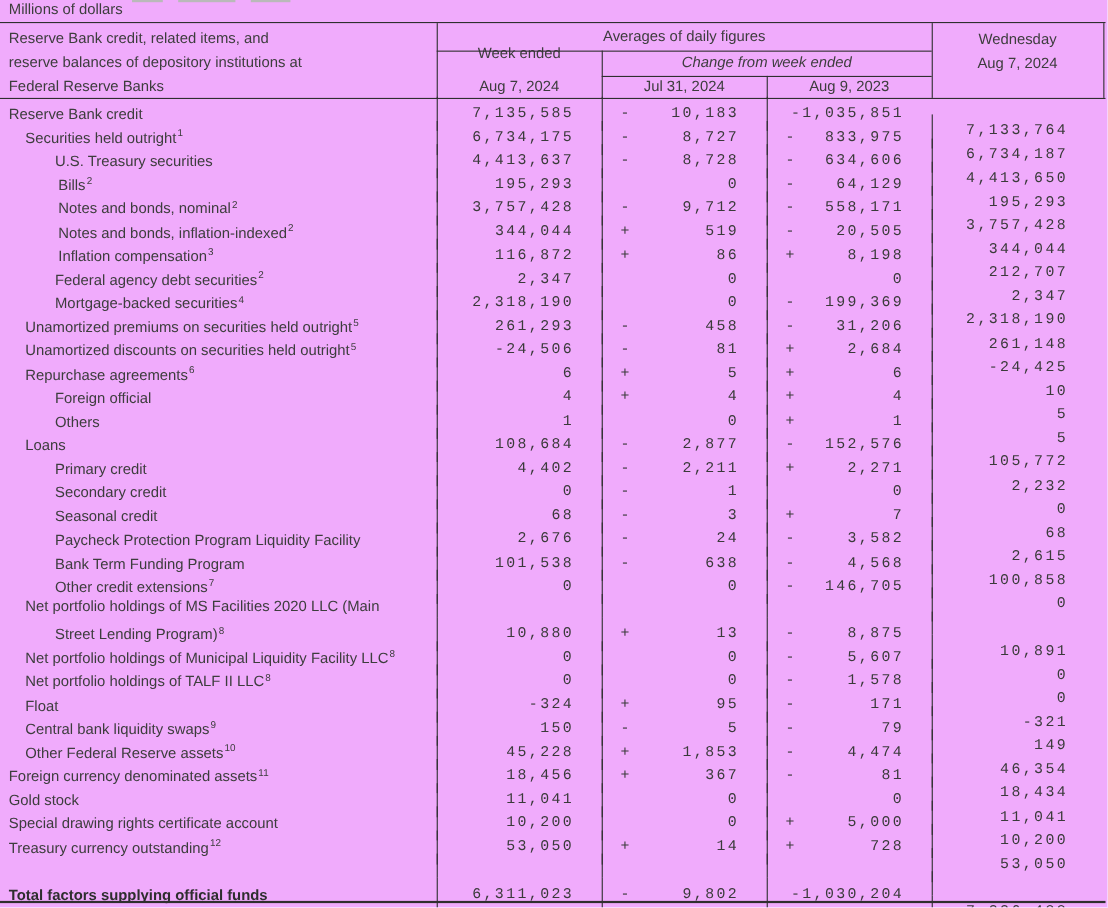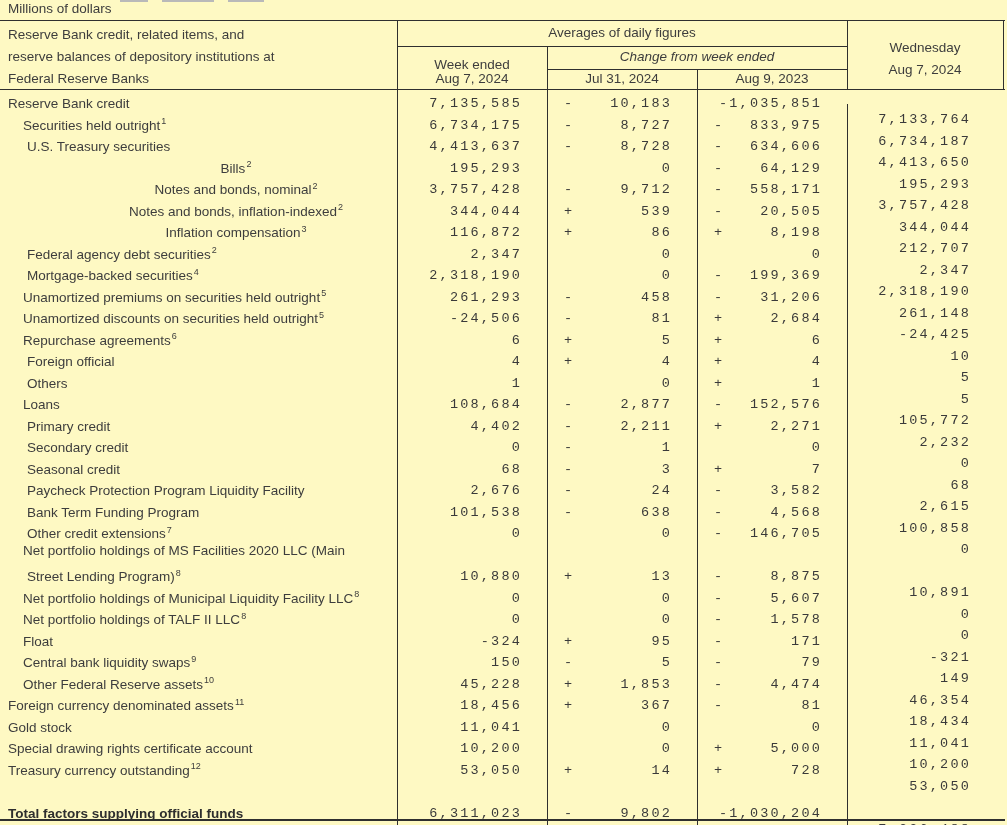--- a/index.html
+++ b/index.html
@@ -1,40 +1,40 @@
 <!DOCTYPE html>
 <html><head>
 <meta charset="utf-8">
 <style>
   html,body{margin:0;padding:0;background:#fff;}
-  #page{position:relative;width:1007px;height:825px;background:#fef9c3;overflow:hidden;
+  #page{position:relative;width:1007px;height:825px;background:#f0abfc;overflow:hidden;
         font-family:"Liberation Sans","DejaVu Sans",sans-serif;color:#3d3d3d;font-size:13.5px;}
   .remnant{position:absolute;top:0;height:2px;background:#b9b9b9;}
   .units{position:absolute;top:1px;left:8px;white-space:nowrap;}
   
   .thead{position:absolute;top:20px;left:0;width:1005px;height:68px;box-sizing:content-box;
          border-top:1px solid #2f2f2f;border-bottom:1px solid #2f2f2f;}
   .thead .abs{position:absolute;white-space:nowrap;}
   .stub{left:8px;top:3px;line-height:22px;}
   .h-avg{left:397px;width:450px;top:4px;text-align:center;}
-  .h-week-l{left:397px;width:150px;top:36px;text-align:center;}
+  .h-week-l{left:397px;width:150px;top:20px;text-align:center;}
   .h-week-d{left:397px;width:150px;top:50px;text-align:center;}
   .h-chg{left:547px;width:300px;top:28px;text-align:center;font-style:italic;}
   .h-c1{left:547px;width:150px;top:50px;text-align:center;}
   .h-c2{left:697px;width:150px;top:50px;text-align:center;}
-  .h-wed{left:847px;width:156px;top:16px;text-align:center;line-height:22px;}
+  .h-wed{left:847px;width:156px;top:4px;text-align:center;line-height:22px;}
   .hline{position:absolute;height:1px;background:#2f2f2f;}
   .vline{position:absolute;width:1px;background:#2f2f2f;}
   
   .tbody{position:absolute;top:88px;left:0;width:1007px;}
   .row{display:grid;grid-template-columns:397px 150px 150px 150px 160px;height:21.5px;}
   .cell{height:100%;display:flex;align-items:center;box-sizing:border-box;white-space:nowrap;}
   .cell.bl{border-left:1px solid #2f2f2f;}
   .label{padding-left:8px;}
-  .ind1{padding-left:23px;} .ind2{padding-left:27px;} .ind3{padding-left:75px;justify-content:center;}
+  .ind1{padding-left:23px;} .ind2{padding-left:50px;} .ind3{padding-left:53px;}
   .num{font-family:"Liberation Mono","DejaVu Sans Mono",monospace;font-size:13.5px;
        letter-spacing:2.2px;color:#3a3a3a;}
   .week{justify-content:flex-end;padding-right:25px;}
   .chg{justify-content:space-between;padding-left:16px;padding-right:25px;}
   .wed{justify-content:flex-end;padding-right:36px;margin-top:16px;}
   sup.fn{font-size:9px;letter-spacing:0;position:relative;top:-4px;margin-left:1px;}
   .row.bold .label{font-weight:bold;color:#2e2e2e;}
   .botline{position:absolute;top:819px;left:0;width:1005px;height:2px;background:#2f2f2f;}
 </style>
 </head>
@@ -138,21 +138,21 @@
           <span>-</span>
           <span>558,171</span>
         </div>
         <div class="cell num wed bl">3,757,428</div>
       </div>
       <div class="row">
         <div class="cell label ind3">Notes and bonds, inflation-indexed<sup class="fn">2</sup></div>
         <div class="cell num week bl">344,044</div>
         <div class="cell num chg bl">
           <span>+</span>
-          <span>539</span>
+          <span>519</span>
         </div>
         <div class="cell num chg bl">
           <span>-</span>
           <span>20,505</span>
         </div>
         <div class="cell num wed bl">344,044</div>
       </div>
       <div class="row">
         <div class="cell label ind3">Inflation compensation<sup class="fn">3</sup></div>
         <div class="cell num week bl">116,872</div>

